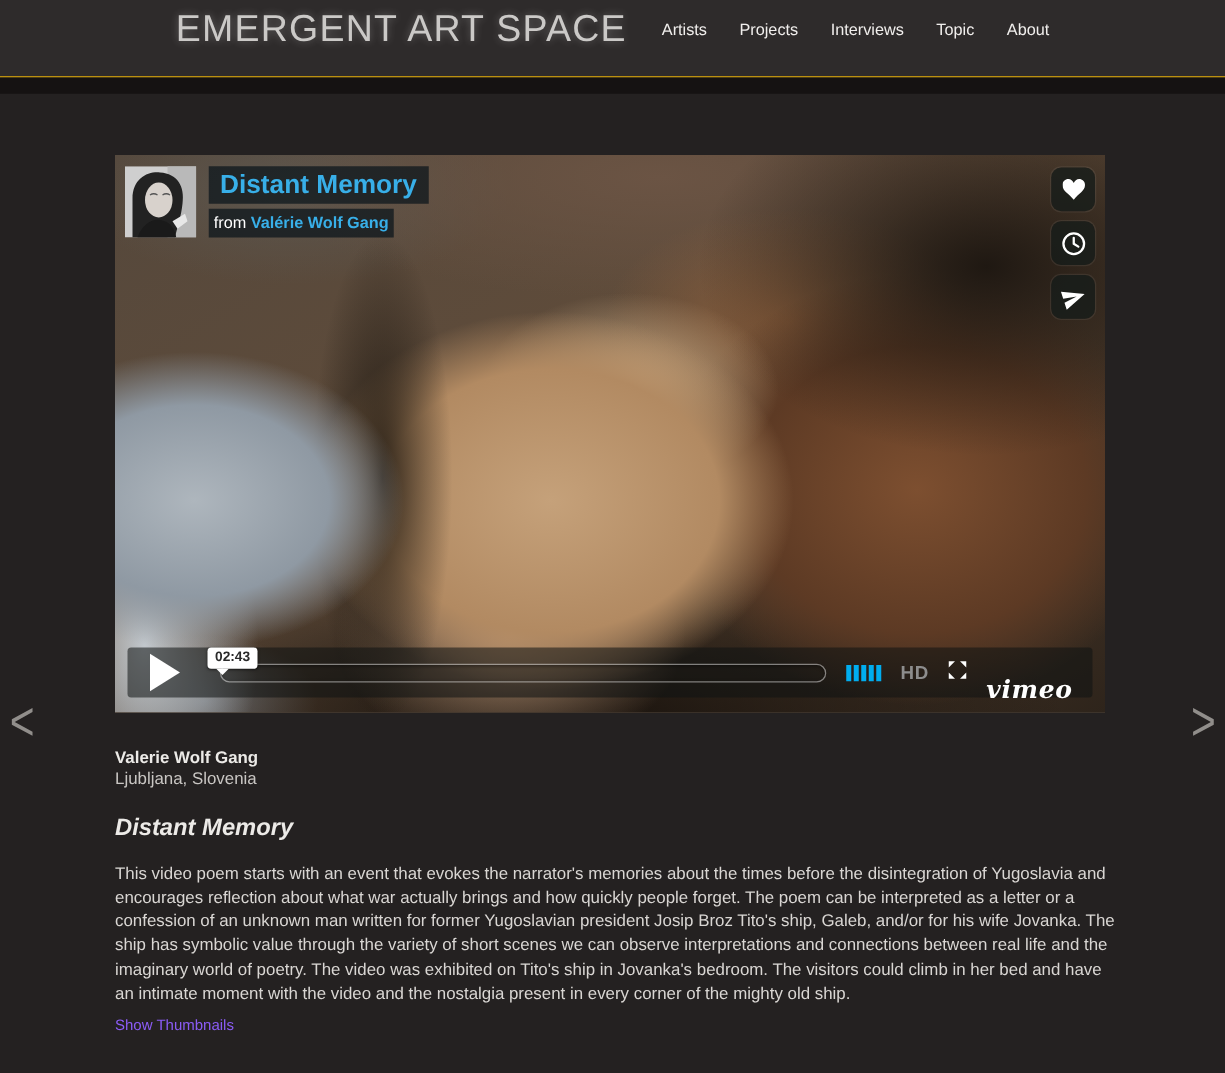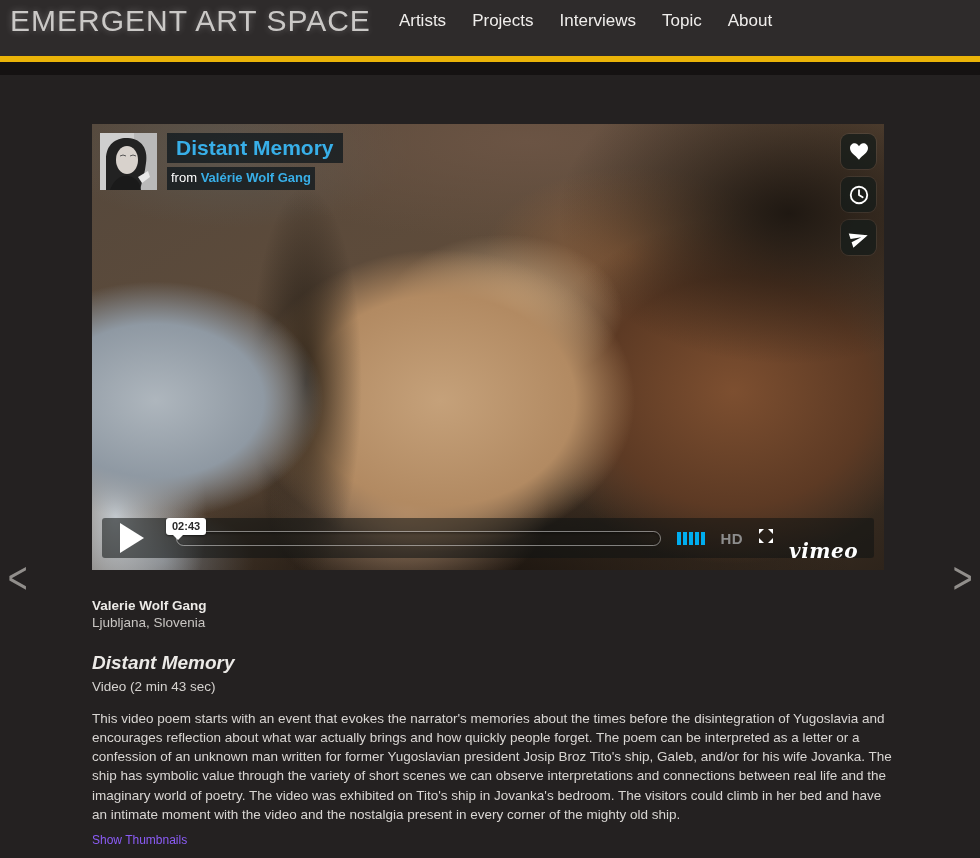--- a/index.html
+++ b/index.html
@@ -8,30 +8,31 @@
     background:#242121;
     font-family:"Liberation Sans", sans-serif;
     color:#e9e7e4;
     position:relative;
   }
 
   
   .site-header{
     height:62px; background:#2e2b2b;
     display:flex; align-items:center; padding:0 10px;
-    border-bottom:6px solid #eab308;
+    border-bottom:1px solid #eab308;
+    justify-content:center;
   }
   .logo{
     font-size:30px; letter-spacing:1px; color:#cbc9c7;
     text-shadow:0 0 7px rgba(255,255,255,0.28);
     white-space:nowrap; cursor:pointer; margin-top:-14px;
   }
   nav{ display:flex; gap:26px; margin-left:28px; margin-top:-14px; }
   nav a{
-    color:#f0eeec; text-decoration:none; font-size:17px; cursor:pointer;
+    color:#f0eeec; text-decoration:none; font-size:13px; cursor:pointer;
   }
   .header-strip{ height:13px; background:#151212; }
 
   
   .content{ position:relative; padding-top:49px; }
   .carousel-arrow{
     position:absolute; top:483px; font-size:40px; color:#918e8b;
     cursor:pointer; line-height:1; user-select:none;
     font-family:"Liberation Sans", sans-serif; font-weight:100;
     transform:scale(0.85,1.1);
@@ -245,18 +246,17 @@
         </span>
       </div>
       <div class="vimeo-brand">vimeo</div>
     </div>
   </div>
 
   <section class="info">
     <div class="artist-name">Valerie Wolf Gang</div>
     <div class="artist-location">Ljubljana, Slovenia</div>
     <div class="work-title">Distant Memory</div>
-    <div class="work-format">Video (2 min 43 sec)</div>
     <p class="description">This video poem starts with an event that evokes the narrator's memories about the times before the disintegration of Yugoslavia and encourages reflection about what war actually brings and how quickly people forget. The poem can be interpreted as a letter or a confession of an unknown man written for former Yugoslavian president Josip Broz Tito's ship, Galeb, and/or for his wife Jovanka. The ship has symbolic value through the variety of short scenes we can observe interpretations and connections between real life and the imaginary world of poetry. The video was exhibited on Tito's ship in Jovanka's bedroom. The visitors could climb in her bed and have an intimate moment with the video and the nostalgia present in every corner of the mighty old ship.</p>
     <a class="thumbs-link">Show Thumbnails</a>
   </section>
 
 </main>
 
 </body></html>

